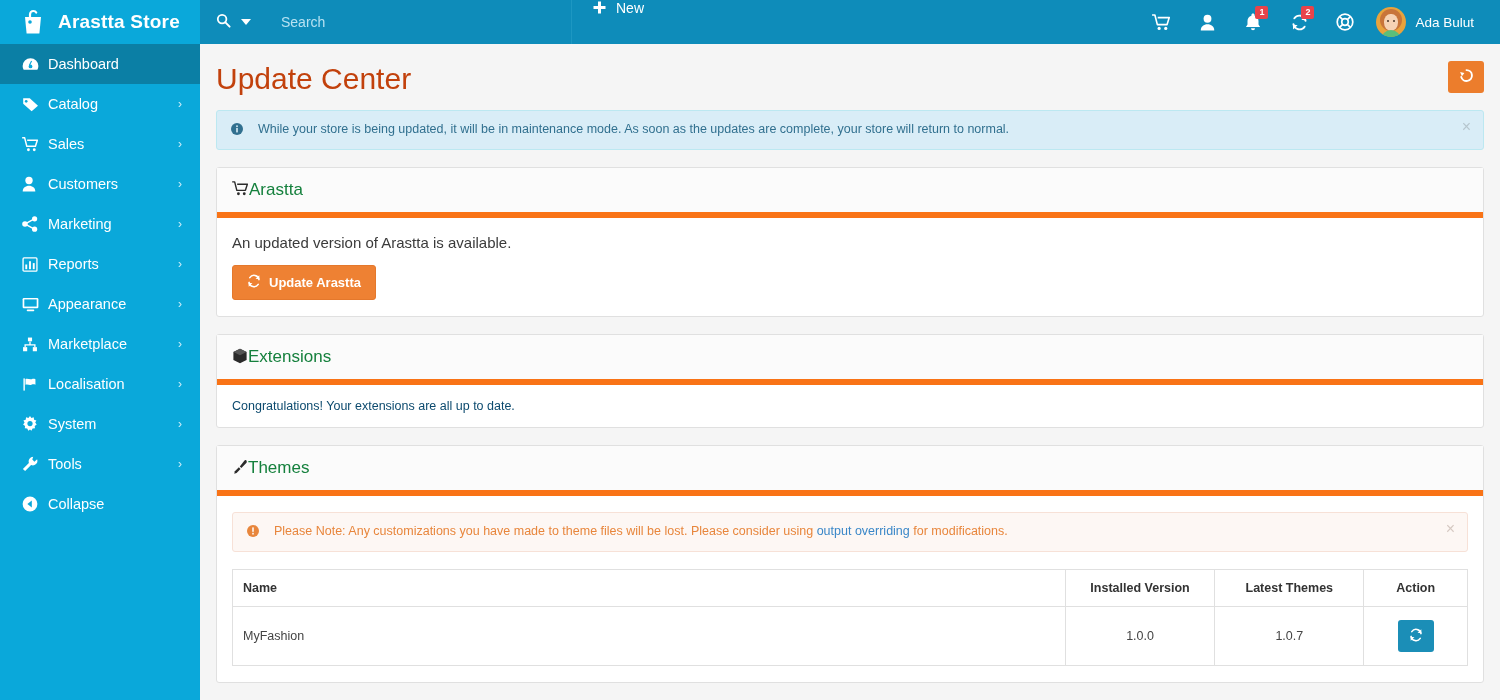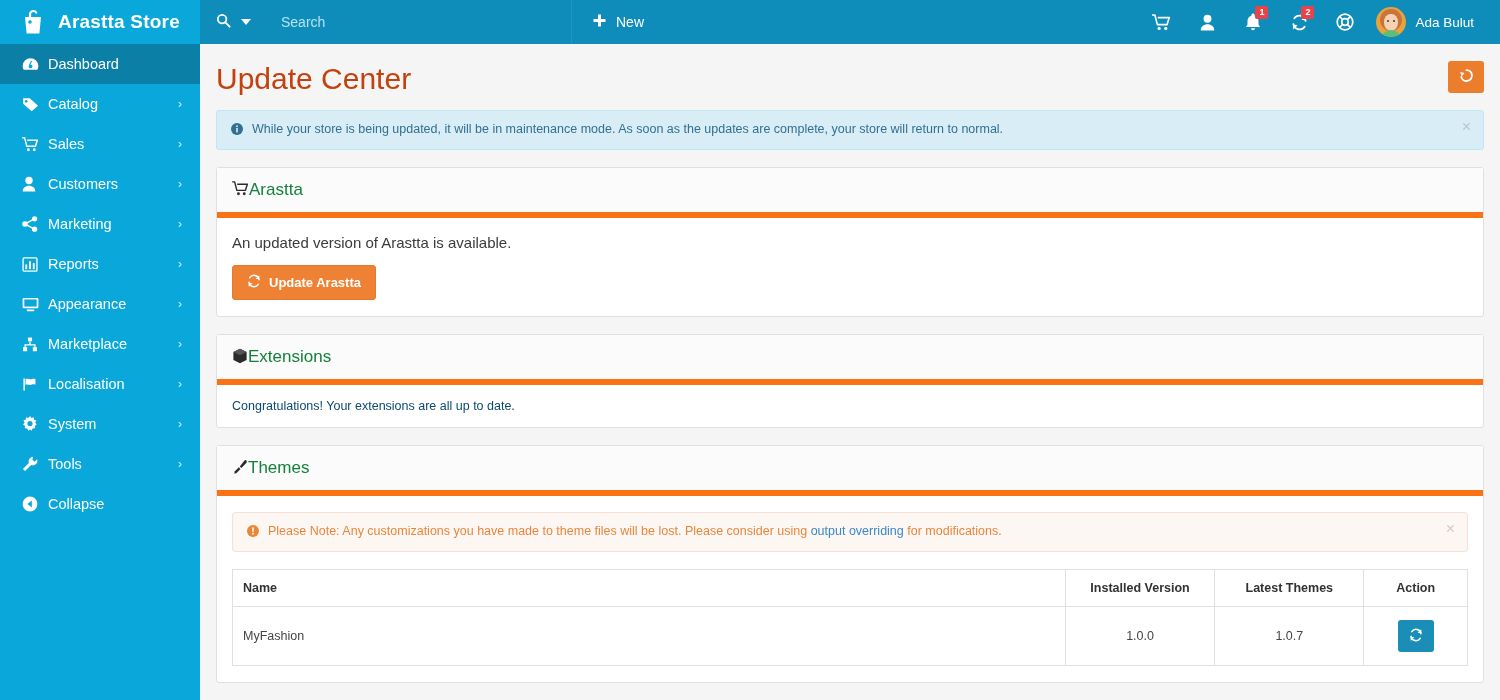--- a/index.html
+++ b/index.html
@@ -32,21 +32,21 @@
     width: 0; height: 0; border-left: 5px solid transparent; border-right: 5px solid transparent;
     border-top: 6px solid #fff; margin-left: 2px;
   }
   .search-input {
     background: transparent; border: 0; outline: none; color: #fff;
     font-size: 14px; font-family: Liberation Sans, sans-serif; margin-left: 22px; width: 260px;
   }
   .search-input::placeholder { color: #b7e2f2; }
 
   .newbtn {
-    display: flex; align-items: center; gap: 9px; padding: 0 20px; color: #fff;
+    display: flex; align-items: flex-start; gap: 9px; padding: 0 20px; color: #fff;
     font-size: 14px; cursor: pointer;
   }
   .plus-ic { font-size: 16px; font-weight: bold; }
 
   .topspacer { flex: 1; }
   .topicons { display: flex; align-items: center; gap: 0; padding-right: 16px; }
   .ticon {
     width: 46px; height: 44px; display: flex; align-items: center; justify-content: center;
     color: #fff; font-size: 17px; position: relative; cursor: pointer;
   }
@@ -94,21 +94,21 @@
   }
   .title-row { display: flex; align-items: center; justify-content: space-between; }
   .hist-btn {
     width: 36px; height: 32px; background: #ec7d2c; border-radius: 3px; color: #fff;
     display: flex; align-items: center; justify-content: center; font-size: 15px; cursor: pointer;
     border: 0;
   }
 
   .alert {
     border-radius: 3px; padding: 11px 14px; font-size: 12.5px; display: flex;
-    align-items: flex-start; gap: 9px; position: relative; margin-bottom: 17px;
+    align-items: flex-start; gap: 15px; position: relative; margin-bottom: 17px;
   }
   .alert-info { background: #d9edf7; border: 1px solid #bce8f1; color: #31708f; }
   .alert-warn { background: #fdf7f4; border: 1px solid #f7e1d7; color: #e8863c; }
   .alert-x {
     position: absolute; right: 12px; top: 8px; color: #9aa7ae; font-size: 16px;
     cursor: pointer; opacity: .55; line-height: 1;
   }
   .alert-warn .alert-x { color: #b6a49a; }
   .alert-ic { font-size: 12px; margin-top: 1px; }
   .alert a { color: #3a87c8; text-decoration: none; }

